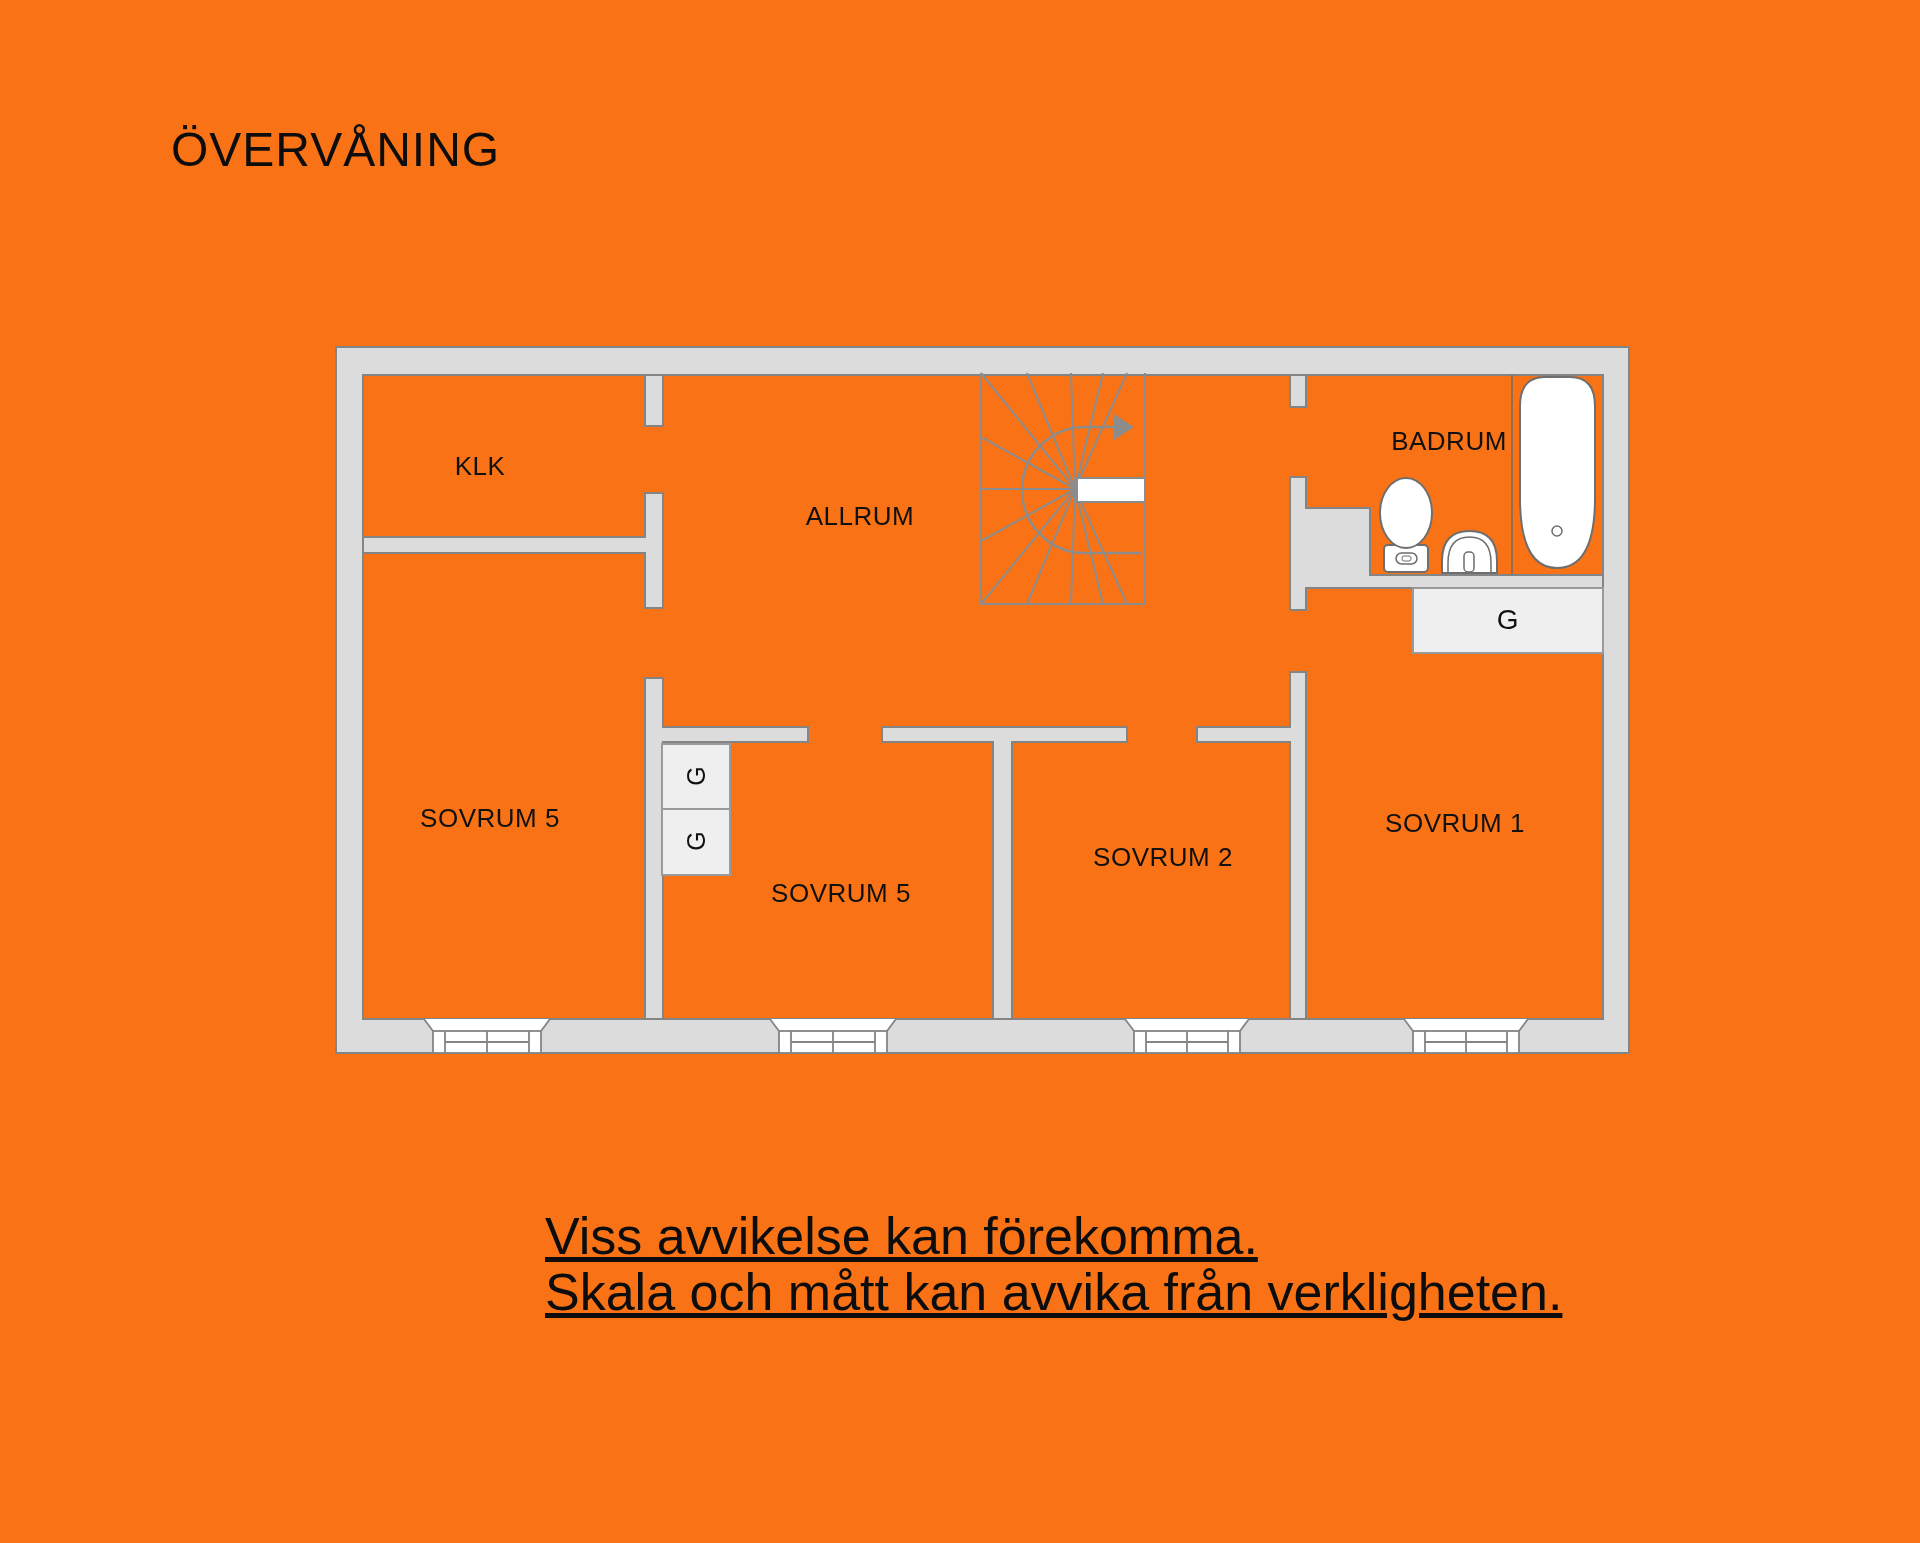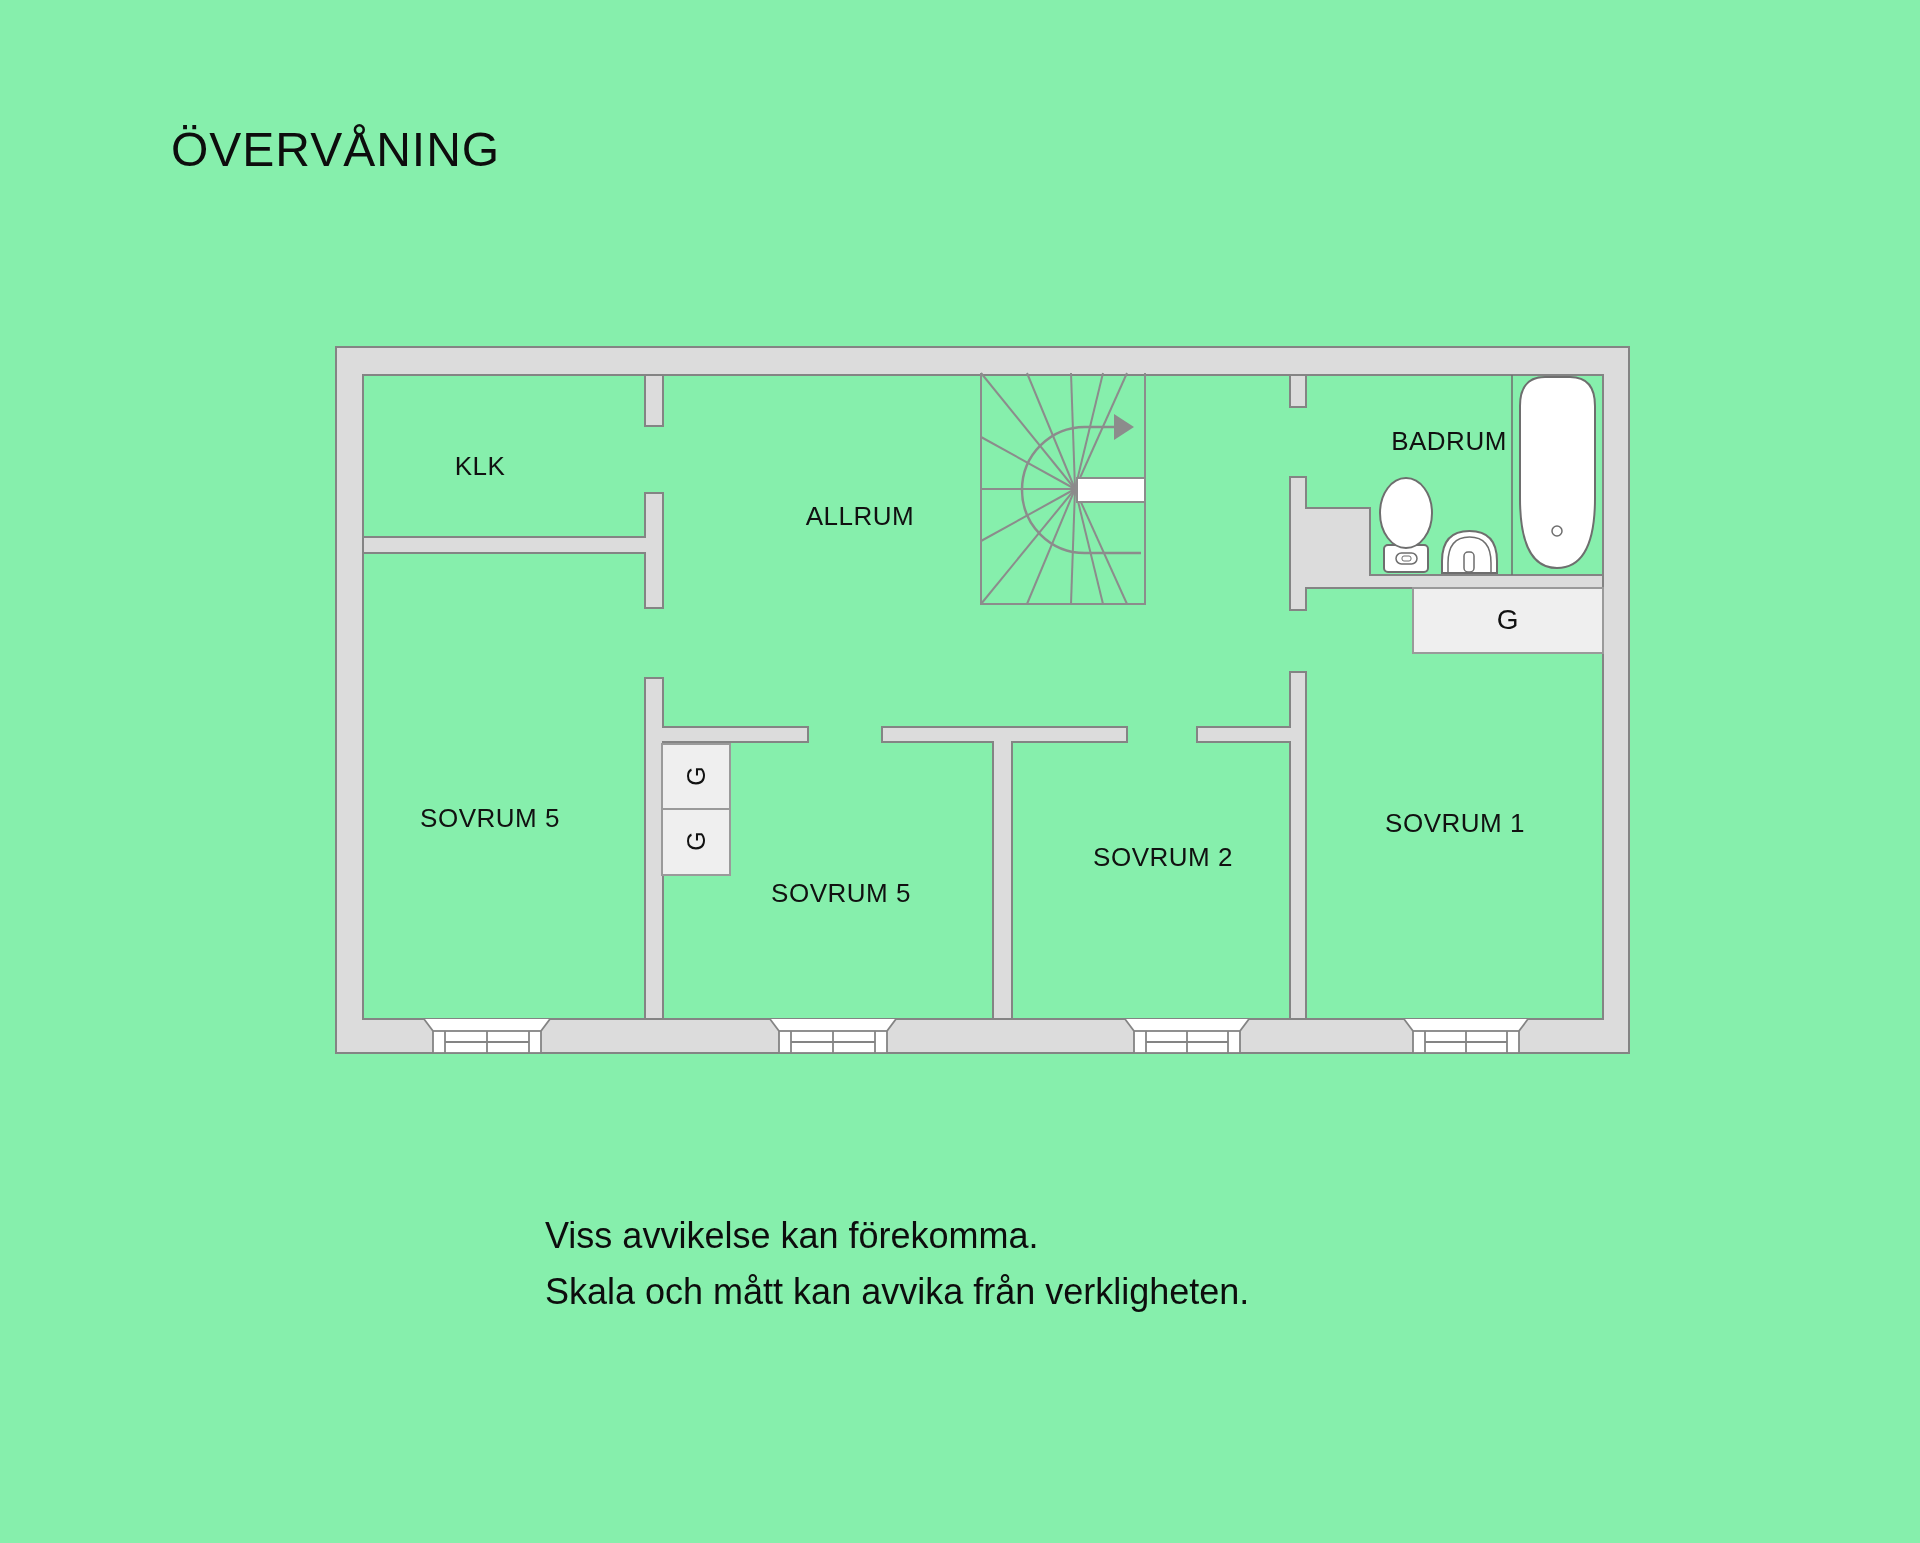--- a/index.html
+++ b/index.html
@@ -1,22 +1,22 @@
 <!DOCTYPE html>
 <html><head>
 <meta charset="utf-8">
 <style>
   html,body{margin:0;padding:0;background:#fff;}
-  #page{position:relative;width:1920px;height:1543px;background:#86efac;overflow:hidden;
+  #page{position:relative;width:1920px;height:1543px;background:#f97316;overflow:hidden;
         font-family:"Liberation Sans","DejaVu Sans",sans-serif;color:#111;}
   #plan-svg{position:absolute;left:0;top:0;}
   .label{position:absolute;transform:translate(-50%,-50%);font-size:26px;letter-spacing:.5px;white-space:nowrap;color:#111;}
   .label-rot{position:absolute;transform:translate(-50%,-50%) rotate(-90deg);font-size:25px;white-space:nowrap;color:#111;}
   #page-title{position:absolute;left:171px;top:122px;font-size:48px;letter-spacing:1px;color:#0d0d0d;}
-  #disclaimer{position:absolute;left:545px;top:1208px;font-size:36px;line-height:56px;color:#0d0d0d;}
+  #disclaimer{position:absolute;left:545px;top:1208px;font-size:52px;line-height:56px;color:#0d0d0d;text-decoration:underline;}
   .g-label{font-size:28px;}
 </style>
 </head>
 <body>
 
 <div id="page">
 
   <div id="page-title">ÖVERVÅNING</div>
 
   <svg id="plan-svg" width="1920" height="1543" viewBox="0 0 1920 1543">

